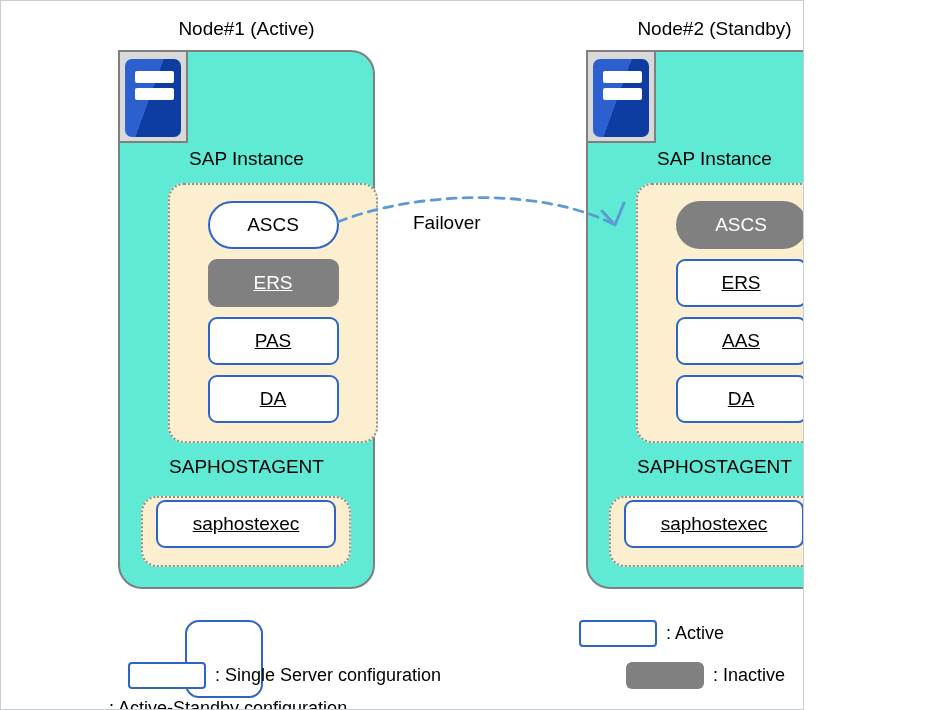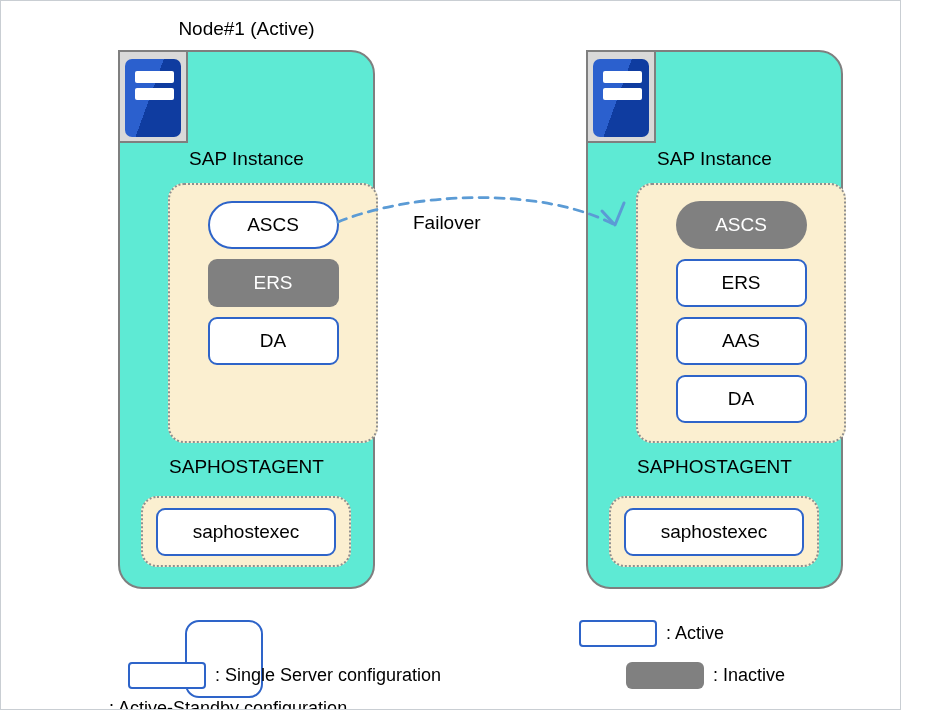--- a/index.html
+++ b/index.html
@@ -1,18 +1,18 @@
 <!DOCTYPE html>
 <html><head>
 <meta charset="utf-8">
 <style>
   html,body{margin:0;padding:0;background:#ffffff;}
   .canvas{
     position:relative;
-    width:901px;height:710px;
+    width:804px;height:710px;
     box-sizing:border-box;
     border:1px solid #c9ced3;
     background:#ffffff;
     font-family:"Liberation Sans","DejaVu Sans",sans-serif;
     color:#000000;
     overflow:hidden;
   }
   .node-title{
     position:absolute;top:17px;width:257px;
     text-align:center;font-size:19px;line-height:22px;color:#000;
@@ -44,30 +44,30 @@
   }
   .instance-label{top:96px;}
   .hostagent-label{top:404px;}
   .dotted-group{
     position:absolute;left:21px;width:210px;
     box-sizing:border-box;
     background:#fbefd0;
     border:2px dotted #8f8f8f;border-radius:16px;
   }
   .group-instance{top:131px;height:260px;padding-top:16px;margin-left:27px;}
-  .group-hostagent{top:444px;height:71px;padding-top:10px;}
+  .group-hostagent{top:444px;height:71px;padding-top:2px;}
   .svc{
     box-sizing:border-box;
     width:131px;height:48px;margin:0 auto 10px auto;
     display:flex;align-items:center;justify-content:center;
     font-size:19px;line-height:20px;
   }
   .svc-wide{width:180px;height:48px;}
   .shape-pill{border-radius:24px;}
-  .shape-rect{border-radius:9px;}
+  .shape-rect{border-radius:9px;text-decoration:underline;}
   .state-active{background:#ffffff;border:2.5px solid #2e64c9;color:#000;}
   .state-inactive{background:#808080;border:none;color:#ffffff;}
   .arrow-svg{position:absolute;left:0;top:0;pointer-events:none;}
   .failover-label{
     position:absolute;left:412px;top:211px;width:130px;
     text-align:left;font-size:19px;color:#000;
   }
   .legend-item{
     position:absolute;display:flex;align-items:center;
   }
@@ -94,28 +94,30 @@
     <div class="server-icon">
       <div class="tower">
         <div class="bar b1"></div>
         <div class="bar b2"></div>
       </div>
     </div>
     <div class="section-label instance-label">SAP Instance</div>
     <div class="dotted-group group-instance">
       <div class="svc shape-pill state-active">ASCS</div>
       <div class="svc shape-rect state-inactive">ERS</div>
+      <div class="svc shape-rect state-active">PAS</div>
       <div class="svc shape-rect state-active">DA</div>
     </div>
     <div class="section-label hostagent-label">SAPHOSTAGENT</div>
     <div class="dotted-group group-hostagent">
       <div class="svc svc-wide shape-rect state-active">saphostexec</div>
     </div>
   </div>
 
+  <div class="node-title" style="left:585px">Node#2 (Standby)</div>
   <div class="node-box" style="left:585px">
     <div class="server-icon">
       <div class="tower">
         <div class="bar b1"></div>
         <div class="bar b2"></div>
       </div>
     </div>
     <div class="section-label instance-label">SAP Instance</div>
     <div class="dotted-group group-instance">
       <div class="svc shape-pill state-inactive">ASCS</div>

